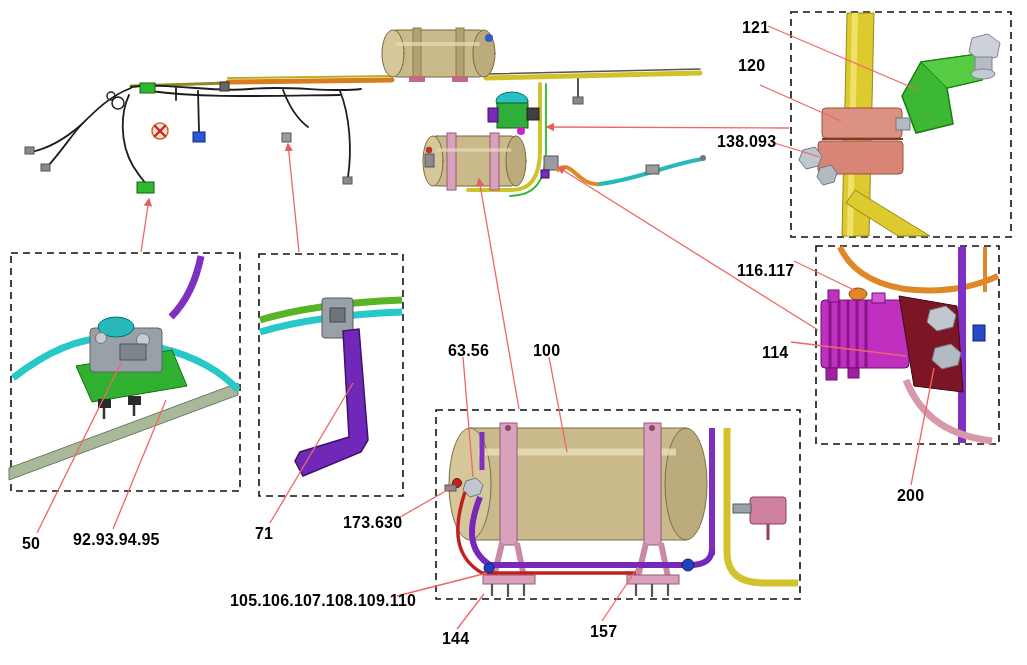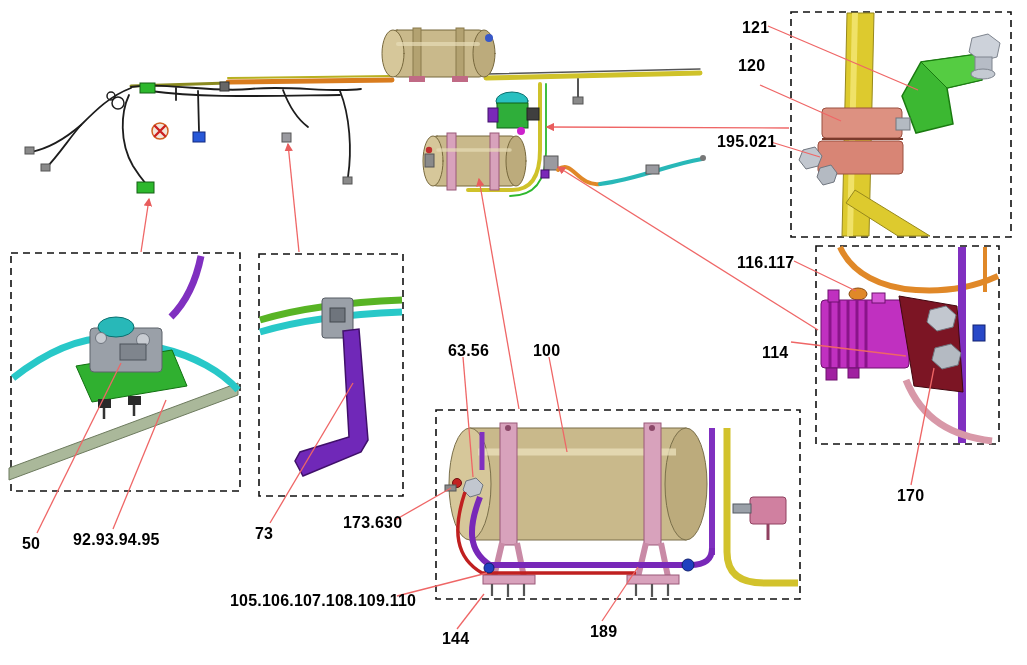--- a/index.html
+++ b/index.html
@@ -214,27 +214,27 @@
     <path d="M549,357 L567,452"></path>
     <path d="M395,520 L451,488"></path>
     <path d="M397,596 L487,573"></path>
     <path d="M457,629 L484,594"></path>
     <path d="M602,621 L638,567"></path>
   </g>
 </svg>
 
 <div class="label" style="left:742px;top:19px">121</div>
 <div class="label" style="left:738px;top:57px">120</div>
-<div class="label" style="left:717px;top:133px">195.021</div>
-<div class="label" style="left:737px;top:254px">116.117</div>
+<div class="label" style="left:717px;top:133px">138.093</div>
+<div class="label" style="left:737px;top:262px">116.117</div>
 <div class="label" style="left:762px;top:344px">114</div>
-<div class="label" style="left:897px;top:487px">170</div>
+<div class="label" style="left:897px;top:487px">200</div>
 <div class="label" style="left:448px;top:342px">63.56</div>
 <div class="label" style="left:533px;top:342px">100</div>
 <div class="label" style="left:343px;top:514px">173.630</div>
 <div class="label" style="left:230px;top:592px">105.106.107.108.109.110</div>
 <div class="label" style="left:442px;top:630px">144</div>
-<div class="label" style="left:590px;top:623px">189</div>
-<div class="label" style="left:255px;top:525px">73</div>
+<div class="label" style="left:590px;top:623px">157</div>
+<div class="label" style="left:255px;top:525px">71</div>
 <div class="label" style="left:22px;top:535px">50</div>
 <div class="label" style="left:73px;top:531px">92.93.94.95</div>
 
 </div>
 
 </body></html>

